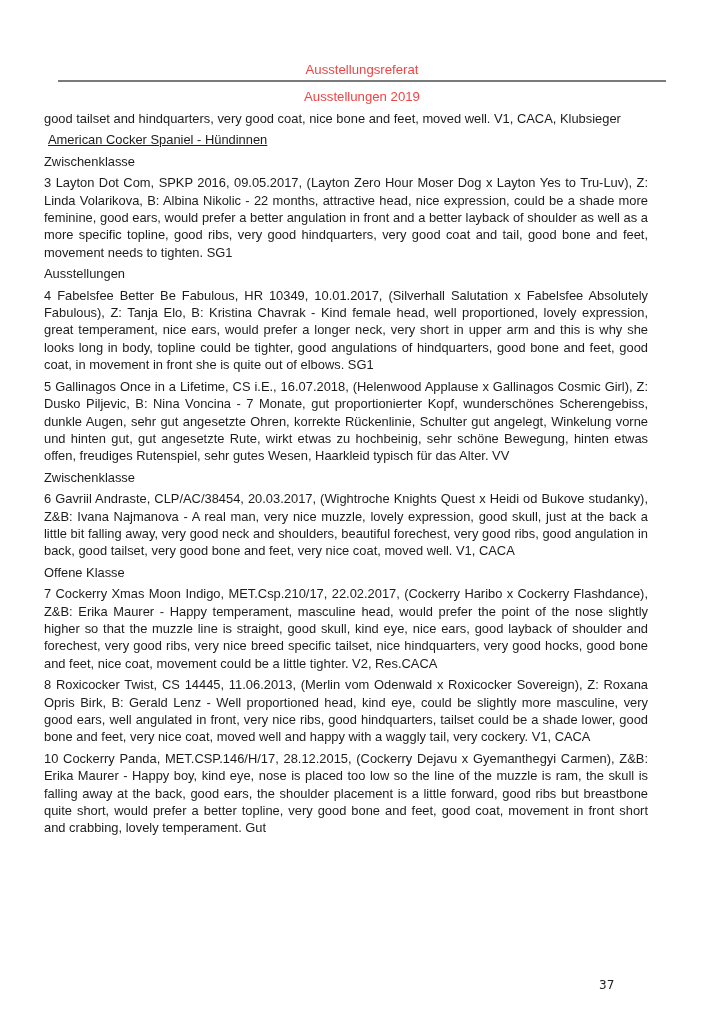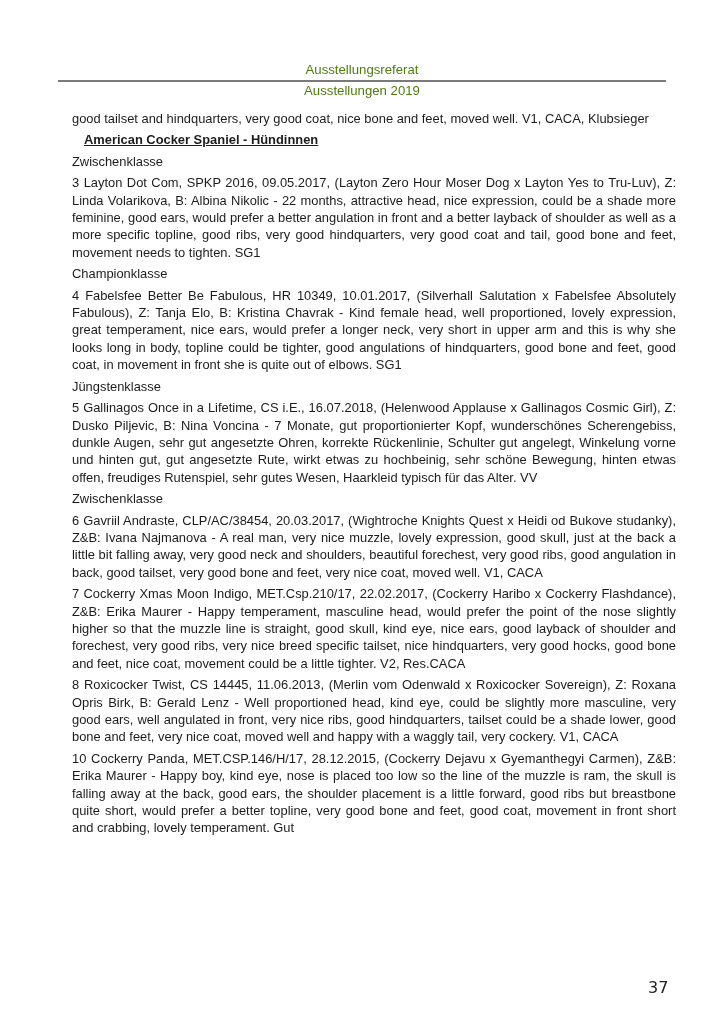--- a/index.html
+++ b/index.html
@@ -1,51 +1,51 @@
 <!DOCTYPE html>
 <html><head>
 <meta charset="utf-8">
 <style>
   html, body { margin: 0; padding: 0; background: #ffffff; }
   body { width: 722px; height: 1024px; position: relative; overflow: hidden; color: #1a1a1a; }
   .page { position: absolute; left: 0; top: 0; width: 722px; height: 1024px; }
   .hdr { position: absolute; left: 58px; width: 608px; text-align: center;
-         font-family: "Liberation Sans", sans-serif; font-size: 13.2px; color: #4d7c0f; }
+         font-family: "Liberation Sans", sans-serif; font-size: 13.2px; color: #ef4444; }
   .hdr.t1 { top: 62px; }
-  .hdr.t2 { top: 83px; }
+  .hdr.t2 { top: 89px; }
   .rule { position: absolute; left: 58px; top: 80px; width: 608px; height: 2px; background: #7a7a7a; }
-  .body { position: absolute; left: 72px; top: 110px; width: 604px;
+  .body { position: absolute; left: 44px; top: 110px; width: 604px;
           font-family: "Liberation Sans", sans-serif; font-size: 12.9px; line-height: 17.4px;
           text-align: justify; color: #1c1c1c; }
   .body p { margin: 0 0 4px 0; }
-  .cat { font-weight: bold; text-decoration: underline; margin: 0 0 4px 12px; }
+  .cat { font-weight: normal; text-decoration: underline; margin: 0 0 4px 4px; }
   .cls { font-weight: normal; margin: 0 0 4px 0; }
-  .pnum { position: absolute; left: 648px; top: 978px; font-family: "DejaVu Sans", sans-serif;
-          font-size: 16px; color: #222; }
+  .pnum { position: absolute; left: 599px; top: 978px; font-family: "DejaVu Sans", sans-serif;
+          font-size: 12px; color: #222; }
 </style>
 </head>
 <body>
 
 <div class="page">
   <div class="hdr t1">Ausstellungsreferat</div>
   <div class="rule"></div>
   <div class="hdr t2">Ausstellungen 2019</div>
 
   <div class="body">
     <p>good tailset and hindquarters, very good coat, nice bone and feet, moved well. V1, CACA, Klub­sieger</p>
 
     <div class="cat">American Cocker Spaniel - Hündinnen</div>
     <div class="cls">Zwischenklasse</div>
     <p>3 Layton Dot Com, SPKP 2016, 09.05.2017, (Layton Zero Hour Moser Dog x Layton Yes to Tru-Luv), Z: Linda Volarikova, B: Albina Nikolic - 22 months, attractive head, nice expression, could be a shade more feminine, good ears, would prefer a better angulation in front and a better layback of shoulder as well as a more specific topline, good ribs, very good hindquarters, very good coat and tail, good bone and feet, movement needs to tighten. SG1</p>
-    <div class="cls">Championklasse</div>
+    <div class="cls">Ausstellungen</div>
     <p>4 Fabelsfee Better Be Fabulous, HR 10349, 10.01.2017, (Silverhall Salutation x Fabelsfee Abso­lutely Fabulous), Z: Tanja Elo, B: Kristina Chavrak - Kind female head, well proportioned, lovely expression, great temperament, nice ears, would prefer a longer neck, very short in upper arm and this is why she looks long in body, topline could be tighter, good angulations of hindquarters, good bone and feet, good coat, in movement in front she is quite out of elbows. SG1</p>
 
-    <div class="cls">Jüngstenklasse</div>
     <p>5 Gallinagos Once in a Lifetime, CS i.E., 16.07.2018, (Helenwood Applause x Gallinagos Cosmic Girl), Z: Dusko Piljevic, B: Nina Voncina - 7 Monate, gut proportionierter Kopf, wunderschönes Sche­rengebiss, dunkle Augen, sehr gut angesetzte Ohren, korrekte Rückenlinie, Schulter gut angelegt, Winkelung vorne und hinten gut, gut angesetzte Rute, wirkt etwas zu hochbeinig, sehr schöne Be­wegung, hinten etwas offen, freudiges Rutenspiel, sehr gutes Wesen, Haarkleid typisch für das Alter. VV</p>
     <div class="cls">Zwischenklasse</div>
     <p>6 Gavriil Andraste, CLP/AC/38454, 20.03.2017, (Wightroche Knights Quest x Heidi od Bukove stu­danky), Z&amp;B: Ivana Najmanova - A real man, very nice muzzle, lovely expression, good skull, just at the back a little bit falling away, very good neck and shoulders, beautiful forechest, very good ribs, good angulation in back, good tailset, very good bone and feet, very nice coat, moved well. V1, CACA</p>
+    <div class="cls">Offene Klasse</div>
     <p>7 Cockerry Xmas Moon Indigo, MET.Csp.210/17, 22.02.2017, (Cockerry Haribo x Cockerry Flash­dance), Z&amp;B: Erika Maurer - Happy temperament, masculine head, would prefer the point of the nose slightly higher so that the muzzle line is straight, good skull, kind eye, nice ears, good layback of shoulder and forechest, very good ribs, very nice breed specific tailset, nice hindquarters, very good hocks, good bone and feet, nice coat, movement could be a little tighter. V2, Res.CACA</p>
     <p>8 Roxicocker Twist, CS 14445, 11.06.2013, (Merlin vom Odenwald x Roxicocker Sovereign), Z: Roxana Opris Birk, B: Gerald Lenz - Well proportioned head, kind eye, could be slightly more mascu­line, very good ears, well angulated in front, very nice ribs, good hindquarters, tailset could be a shade lower, good bone and feet, very nice coat, moved well and happy with a waggly tail, very cockery. V1, CACA</p>
     <p>10 Cockerry Panda, MET.CSP.146/H/17, 28.12.2015, (Cockerry Dejavu x Gyemanthegyi Carmen), Z&amp;B: Erika Maurer - Happy boy, kind eye, nose is placed too low so the line of the muzzle is ram, the skull is falling away at the back, good ears, the shoulder placement is a little forward, good ribs but breastbone quite short, would prefer a better topline, very good bone and feet, good coat, movement in front short and crabbing, lovely temperament. Gut</p>
   </div>
 
   <div class="pnum">37</div>
 </div>
 
 </body></html>

